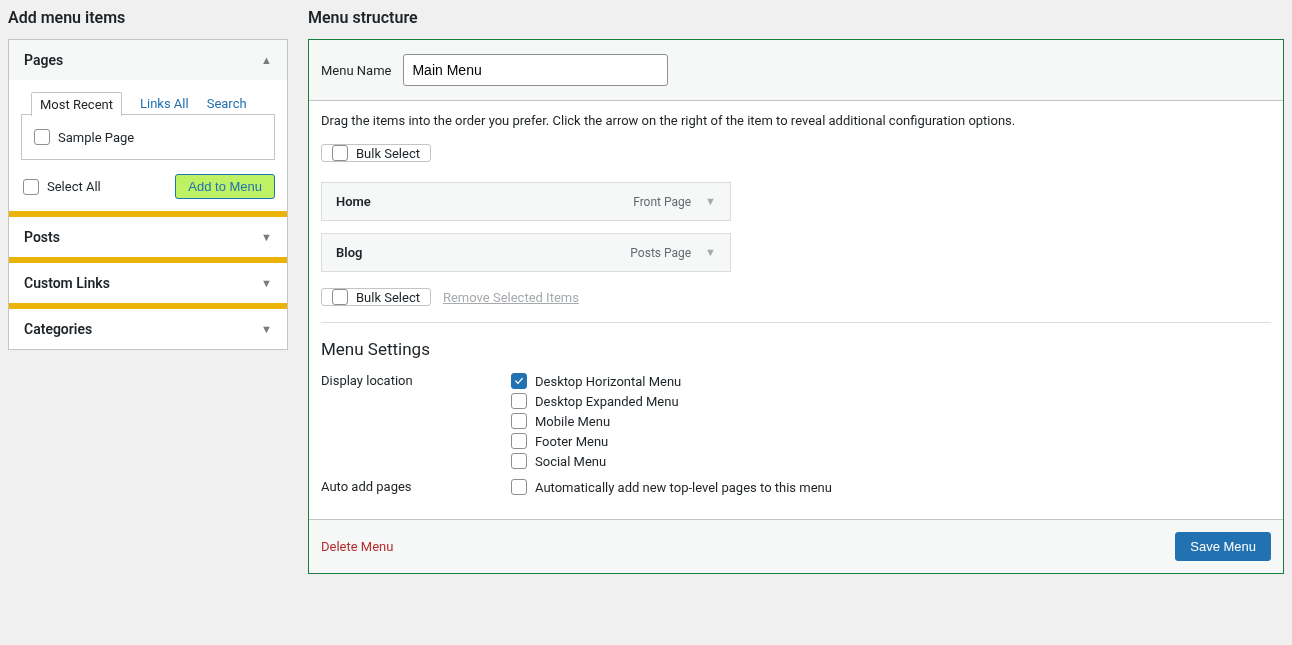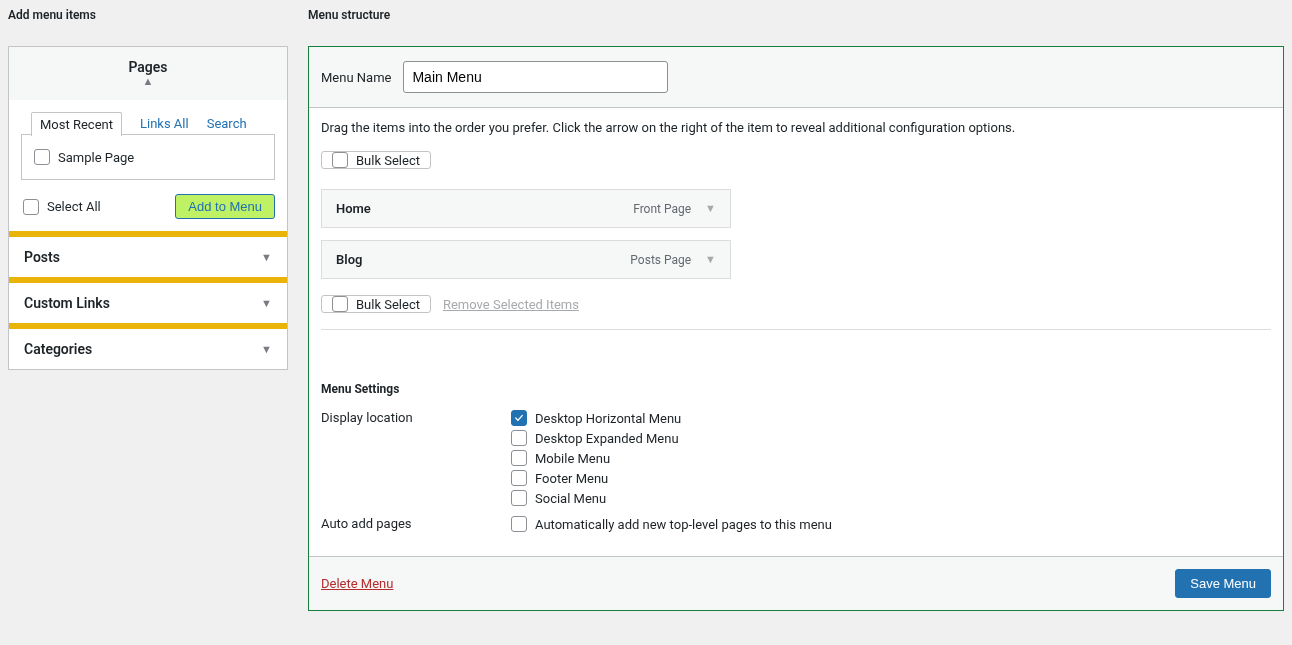--- a/index.html
+++ b/index.html
@@ -9,34 +9,34 @@
     font-size: 13px;
     color: #1d2327;
   }
   .wrap {
     display: flex;
     gap: 20px;
     padding: 8px;
   }
   .left-col { width: 280px; }
   .right-col { flex: 1; }
-  h2 { font-size: 12px; font-weight: 600; margin-bottom: 24px; }
+  h2 { font-size: 16px; font-weight: 600; margin-bottom: 12px; }
 
   
   .accordion { border: 1px solid #c3c4c7; background: #fff; }
   .acc-head {
     background: #fff;
     display: flex; justify-content: space-between; align-items: center;
     padding: 12px 15px;
     font-weight: 600; font-size: 14px;
     border-top: 6px solid #eab308;
     cursor: pointer;
   }
   .acc-head.expanded { background: #f6f7f7; }
-  .accordion .acc-head:first-child { border-top: none; flex-direction: column; }
+  .accordion .acc-head:first-child { border-top: none; }
   .acc-arrow { color: #787c82; font-size: 11px; }
   .acc-body { padding: 12px; }
   
   .tabs { display:flex; gap: 18px; padding: 0 0 0 10px; }
   .tab { color: #2271b1; cursor: pointer; padding-bottom:1px; }
   .tab.active { color: #1d2327; border:1px solid #c3c4c7; border-bottom:none; padding:4px 8px; background:#fff; margin-bottom:-1px; border-radius:2px 2px 0 0; position:relative; z-index:2; }
   .tab-wrap { position: relative; text-align: right; }
   .tab-box {
     border:1px solid #c3c4c7; padding:10px; margin-top:-1px; 
   }
@@ -78,29 +78,29 @@
   .mi-label { font-weight:600; font-size:13px; }
   .mi-right { display:flex; align-items:center; gap:14px; color:#646970; font-size:12px; }
   .mi-arrow { color:#a7aaad; cursor:pointer; font-size:11px; }
 
   .bulk-row2 { display:flex; align-items:center; gap:12px; padding: 4px 12px 16px; }
   .rm-link { color:#a7aaad; text-decoration:underline; cursor:default; }
 
   .divider { border-top:1px solid #dcdcde; margin:0 12px; }
 
   .settings { padding:16px 12px; }
-  .settings h3 { font-size:12px; font-weight:700; margin-bottom:12px;margin-top:36px; }
+  .settings h3 { font-size:17px; font-weight:400; margin-bottom:12px; }
   .set-row { display:flex; align-items:flex-start; margin-bottom:6px; }
   .set-label { width:190px; color:#1d2327; padding-top:2px; }
   .set-opts .chk-row { padding:2px 0; }
 
   .footer-bar {
     background:#f6f7f7; border-top:1px solid #c3c4c7; padding:12px; display:flex; justify-content:space-between; align-items:center;
   }
-  .delete-link { color:#b32d2e; text-decoration:underline; cursor:pointer; }
+  .delete-link { color:#b32d2e; cursor:pointer; }
   .primary-btn {
     background:#2271b1; border:1px solid #2271b1; color:#fff; font-size:13px; padding:6px 14px; border-radius:3px; cursor:pointer;
   }
 </style>
 </head>
 <body>
 
 <div class="wrap">
 
   <div class="left-col">

